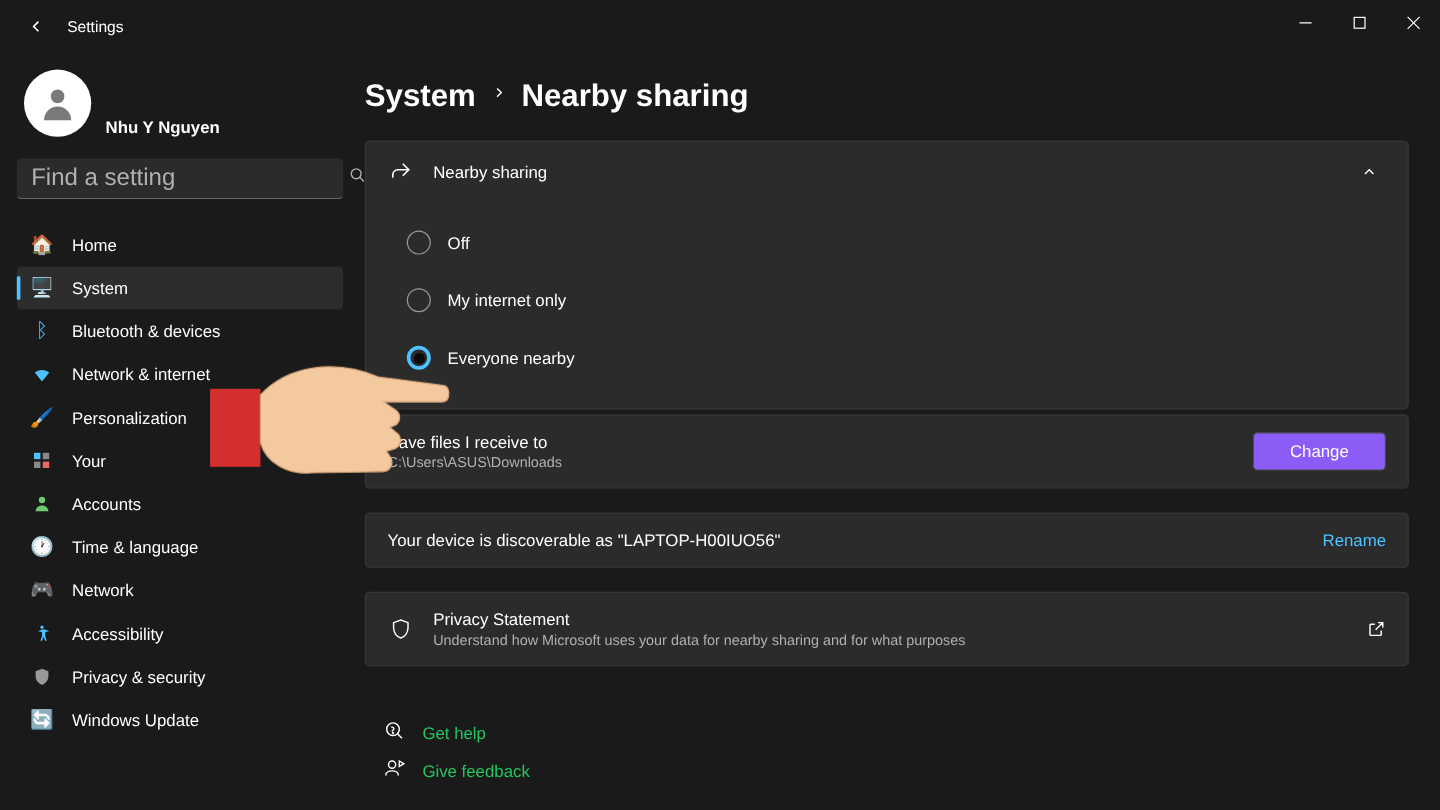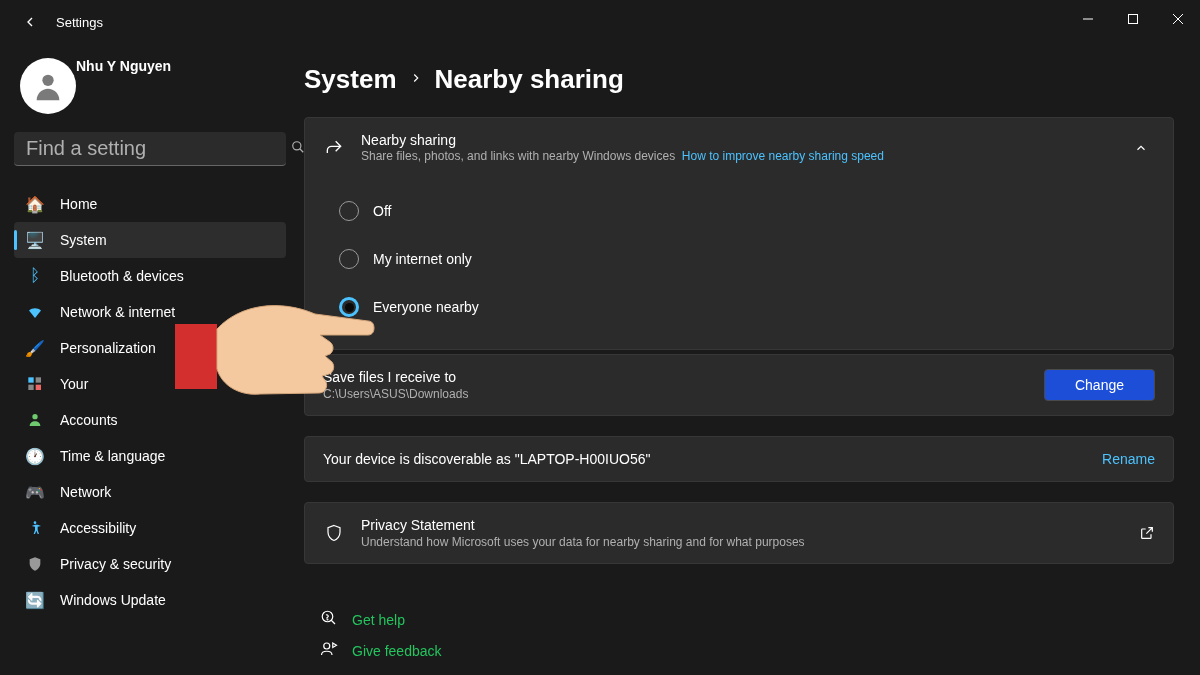--- a/index.html
+++ b/index.html
@@ -49,21 +49,22 @@
       height: calc(100% - 44px);
     }
 
     
     .sidebar {
       width: 300px;
       padding: 14px;
     }
     .profile {
       display: flex;
-      align-items: flex-start;
+      align-items: flex-end;
+      gap: 12px;
       margin-bottom: 18px;
       padding: 0 6px;
     }
     .avatar {
       width: 56px;
       height: 56px;
       border-radius: 50%;
       background: #ffffff;
       display: flex;
       align-items: center;
@@ -198,21 +199,21 @@
       display: flex;
       align-items: center;
       padding: 14px 18px;
       gap: 16px;
       margin-bottom: 20px;
     }
     .row-text { flex: 1; }
     .row-title { font-size: 14px; }
     .row-sub { font-size: 12px; color: #b0b0b0; margin-top: 2px; }
     .btn {
-      background: #1d4ed8;
+      background: #8b5cf6;
       border: 1px solid #4a4a4a;
       color: #fff;
       padding: 7px 30px;
       border-radius: 4px;
       font-size: 14px;
       cursor: pointer;
     }
     .row-link { color: #4cc2ff; font-size: 14px; cursor: pointer; }
 
     .help-links {
@@ -395,23 +396,20 @@
 
     <div class="card">
       <div class="card-head">
         <div class="card-head-icon">
           <svg width="20" height="20" viewBox="0 0 24 24" fill="none" stroke="#fff" stroke-width="1.6">
               <path d="M14 4l6 6-6 6M20 10H9a5 5 0 00-5 5v3"></path>
             </svg>
         </div>
         <div class="card-head-text">
           <div class="card-title">Nearby sharing</div>
-          <div class="card-sub">
-            <span>Share files, photos, and links with nearby Windows devices</span>&nbsp;&nbsp;<a class="link">How to improve nearby sharing speed</a>
-          </div>
         </div>
         <div class="chev">
           <svg width="14" height="14" viewBox="0 0 24 24" fill="none" stroke="#fff" stroke-width="2">
               <path d="M6 15l6-6 6 6"></path>
             </svg>
         </div>
       </div>
 
       <div class="radio-group">
         <div class="radio-item">

